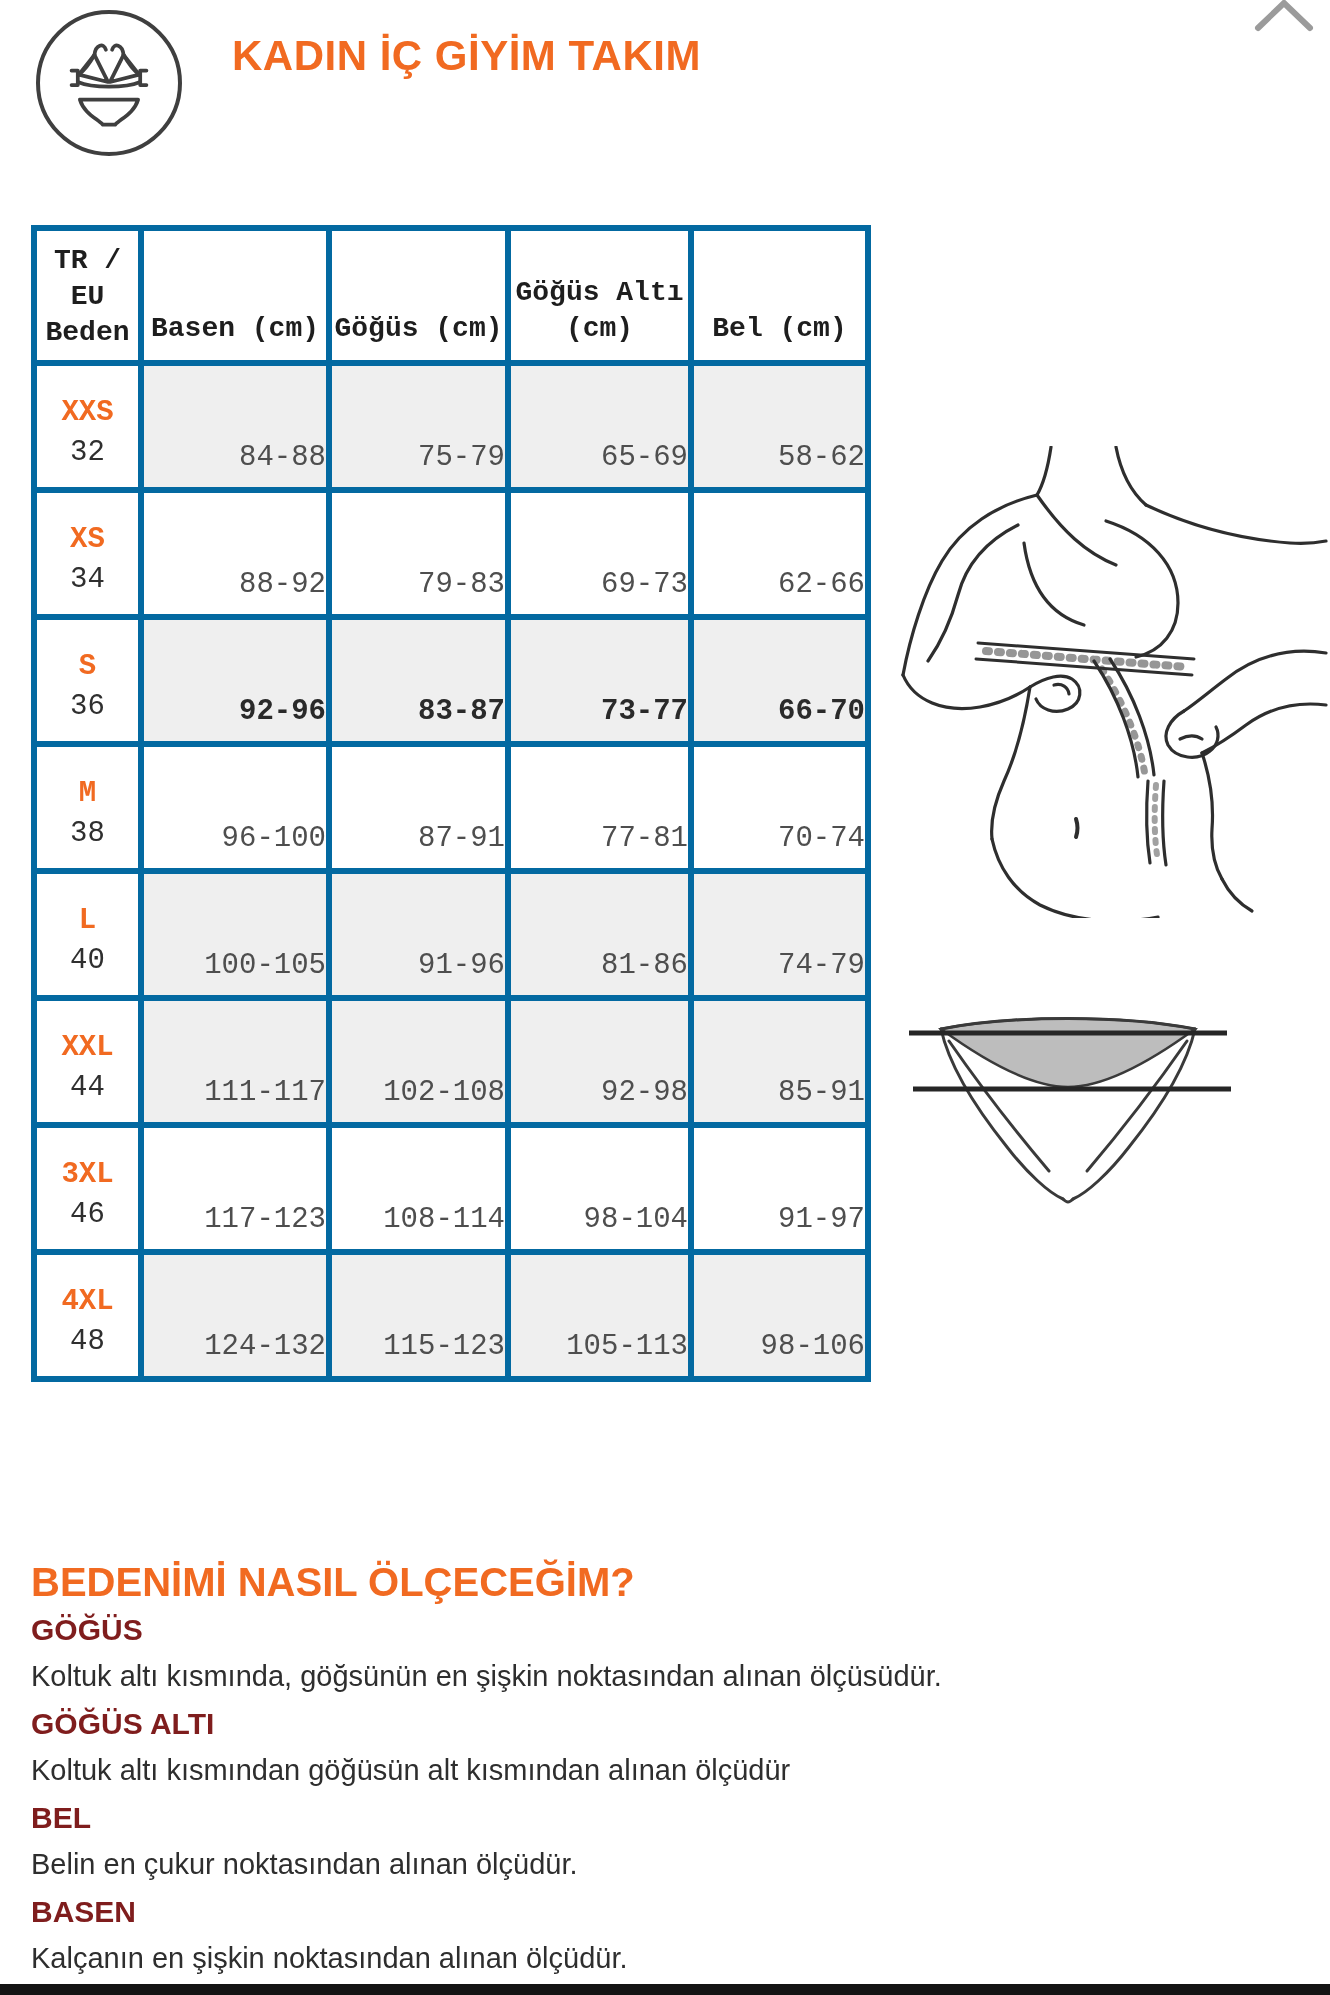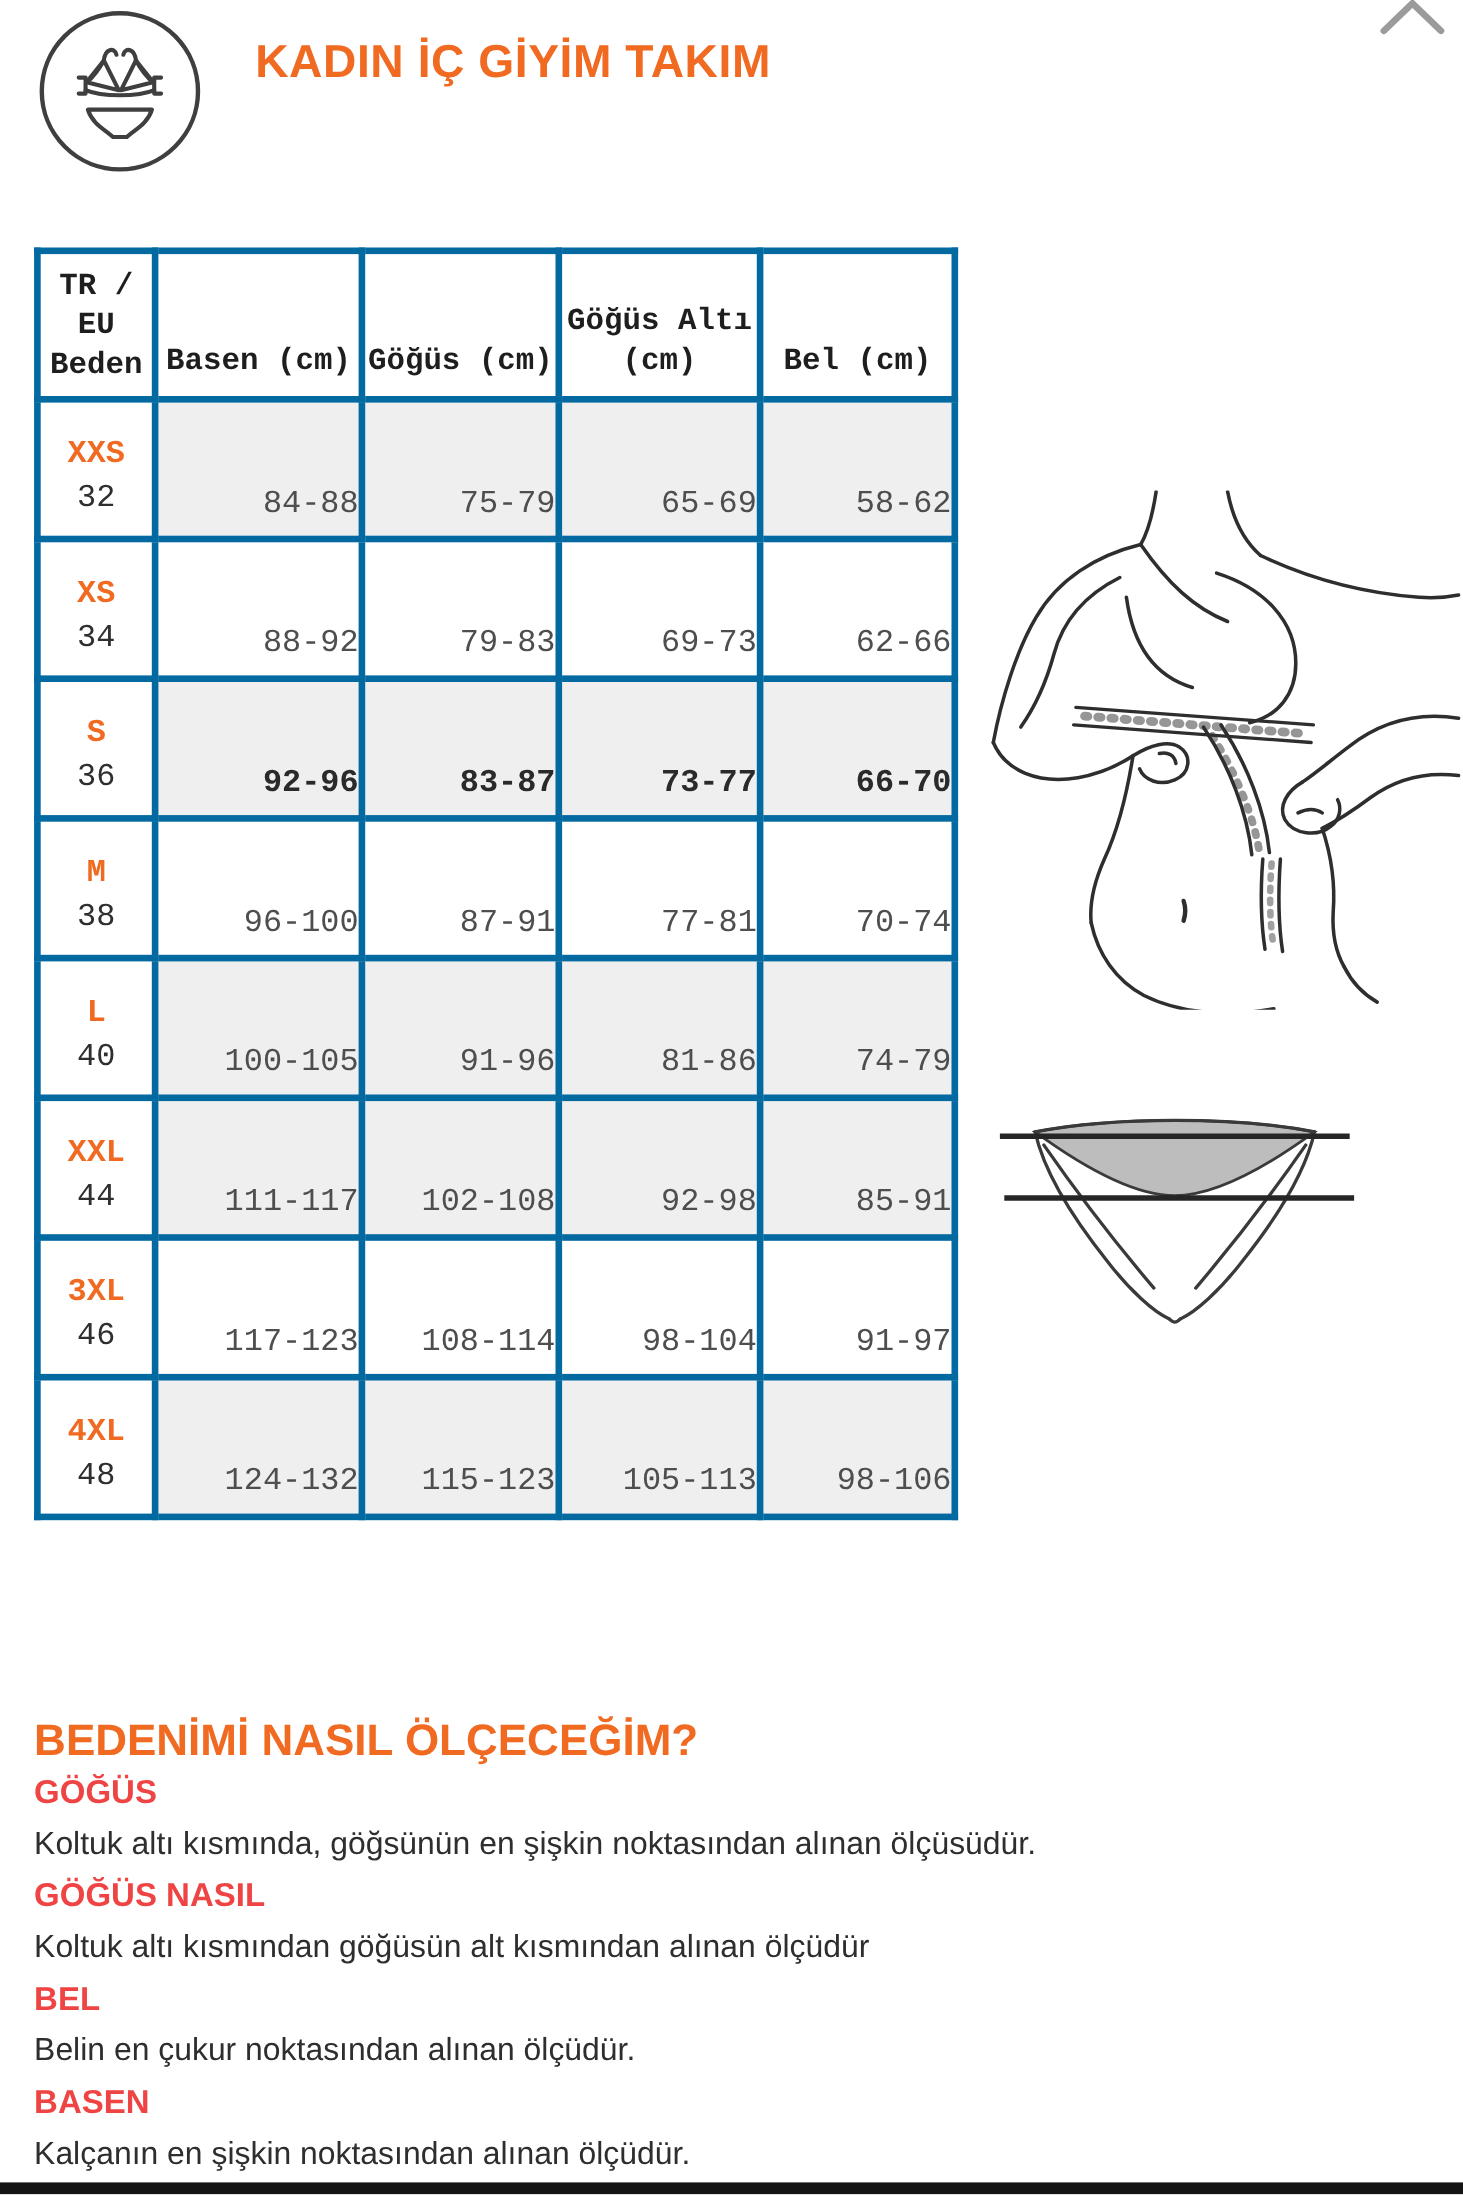--- a/index.html
+++ b/index.html
@@ -29,21 +29,21 @@
   tr.shaded td.val{background:#efefef;}
   tr.boldrow td.val{font-weight:bold;color:#2a2a2a;}
 
   
   .torso{position:absolute;left:858px;top:446px;width:470px;height:472px;}
   .panty{position:absolute;left:903px;top:993px;width:330px;height:220px;}
 
   
   .guide{position:absolute;left:31px;top:1558px;width:1268px;}
   .guide-title{color:#F16A21;font-weight:bold;font-size:40px;line-height:48px;}
-  .term{font-weight:bold;font-size:30px;color:#ef4444;line-height:47px;}
+  .term{font-weight:bold;font-size:30px;color:#7f1d1d;line-height:47px;}
   .def{font-size:29px;color:#2e2e2e;line-height:47px;}
 
   .bottom-bar{position:absolute;left:0;bottom:0;width:100%;height:11px;background:#141414;}
 </style>
 </head>
 <body>
 
 <div id="page">
 
   <div class="badge">
@@ -217,21 +217,21 @@
       <path d="M284,48 C252,94 218,138 184,178"></path>
     </g>
     <line x1="6" y1="40" x2="324" y2="40" stroke="#262626" stroke-width="5"></line>
     <line x1="10" y1="96" x2="328" y2="96" stroke="#262626" stroke-width="5"></line>
   </svg>
 
   <div class="guide">
     <div class="guide-title">BEDENİMİ NASIL ÖLÇECEĞİM?</div>
     <div class="term">GÖĞÜS</div>
     <div class="def">Koltuk altı kısmında, göğsünün en şişkin noktasından alınan ölçüsüdür.</div>
-    <div class="term">GÖĞÜS NASIL</div>
+    <div class="term">GÖĞÜS ALTI</div>
     <div class="def">Koltuk altı kısmından göğüsün alt kısmından alınan ölçüdür</div>
     <div class="term">BEL</div>
     <div class="def">Belin en çukur noktasından alınan ölçüdür.</div>
     <div class="term">BASEN</div>
     <div class="def">Kalçanın en şişkin noktasından alınan ölçüdür.</div>
   </div>
 
   <div class="bottom-bar"></div>
 </div>
 

